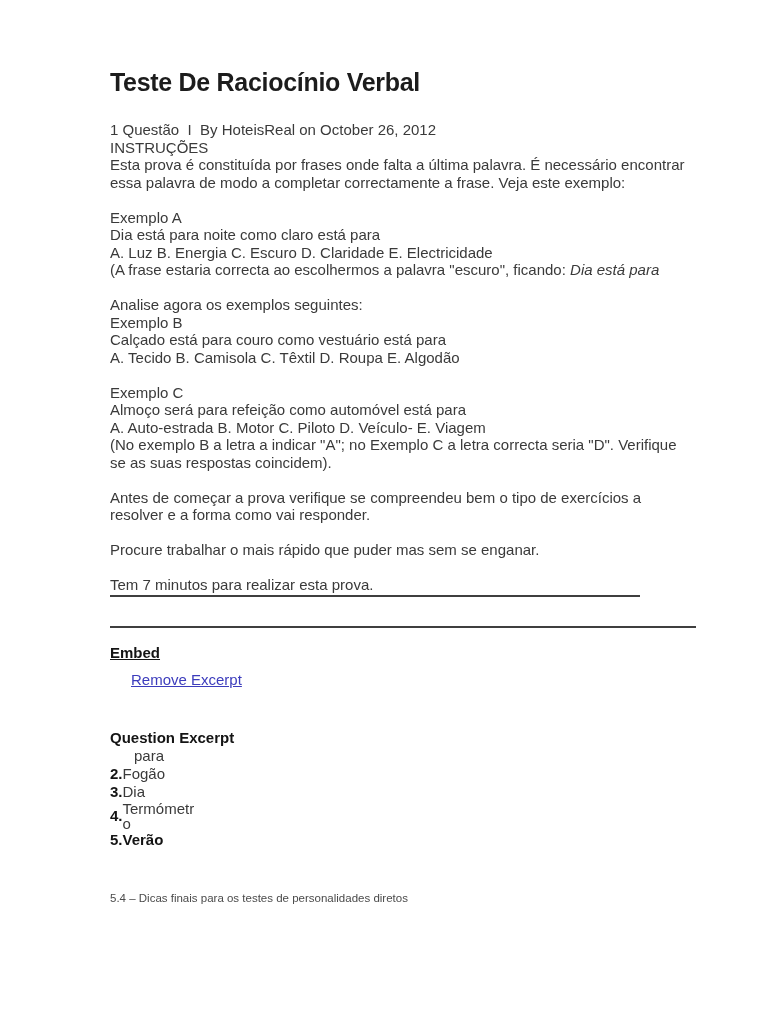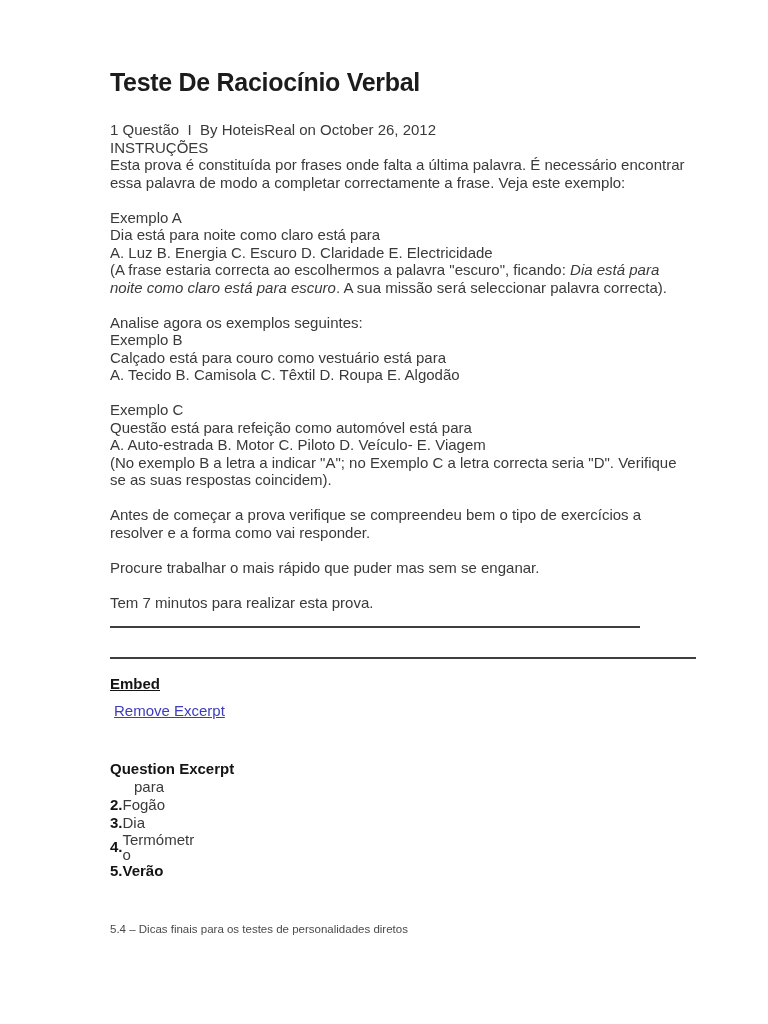--- a/index.html
+++ b/index.html
@@ -25,21 +25,21 @@
   .ln {
     font-size: 15px;
     line-height: 17.5px;
     color: #3a3a3a;
     white-space: pre;
   }
   .ln .it { font-style: italic; }
   .blank { height: 17.5px; }
   .underlined {
     border-bottom: 2px solid #3f3f3f;
-    padding-bottom: 15px;
+    padding-bottom: 1px;
   }
   .rule {
     width: 602px;
     border-top: 2px solid #3f3f3f;
     margin-top: 29px;
   }
   .embed-heading {
     margin-top: 16px;
     font-size: 15px;
     line-height: 17px;
@@ -48,21 +48,21 @@
     white-space: pre;
     text-decoration: underline;
   }
   .link-row {
     margin-top: 10px;
     padding-left: 4px;
     font-size: 15px;
     line-height: 17px;
     white-space: pre;
   }
-  .link { color: #3c3cbc; text-decoration: underline; cursor: pointer; }
+  .link { color: #3c3cbc; text-decoration: underline; cursor: pointer; margin-left: 17px; }
   .qe-heading {
     font-size: 15px;
     line-height: 18px;
     font-weight: bold;
     color: #141414;
     white-space: pre;
     margin-top: 41px;
   }
   .q-line, .ans-row {
     font-size: 15px;
@@ -95,31 +95,30 @@
   <div class="ln">1 Questão  I  By HoteisReal on October 26, 2012</div>
   <div class="ln">INSTRUÇÕES</div>
   <div class="ln">Esta prova é constituída por frases onde falta a última palavra. É necessário encontrar</div>
   <div class="ln">essa palavra de modo a completar correctamente a frase. Veja este exemplo:</div>
   <div class="blank"></div>
 
   <div class="ln">Exemplo A</div>
   <div class="ln">Dia está para noite como claro está para</div>
   <div class="ln">A. Luz B. Energia C. Escuro D. Claridade E. Electricidade</div>
   <div class="ln"><span>(A frase estaria correcta ao escolhermos a palavra "escuro", ficando: </span><span class="it">Dia está para</span></div>
-  <div class="ln"><span class="it">noite como claro está para escuro</span><span>. A sua missão será seleccionar palavra correcta).</span></div>
   <div class="blank"></div>
 
   <div class="ln">Analise agora os exemplos seguintes:</div>
   <div class="ln">Exemplo B</div>
   <div class="ln">Calçado está para couro como vestuário está para</div>
   <div class="ln">A. Tecido B. Camisola C. Têxtil D. Roupa E. Algodão</div>
   <div class="blank"></div>
 
   <div class="ln">Exemplo C</div>
-  <div class="ln">Questão está para refeição como automóvel está para</div>
+  <div class="ln">Almoço será para refeição como automóvel está para</div>
   <div class="ln">A. Auto-estrada B. Motor C. Piloto D. Veículo- E. Viagem</div>
   <div class="ln">(No exemplo B a letra a indicar "A"; no Exemplo C a letra correcta seria "D". Verifique</div>
   <div class="ln">se as suas respostas coincidem).</div>
   <div class="blank"></div>
 
   <div class="ln">Antes de começar a prova verifique se compreendeu bem o tipo de exercícios a</div>
   <div class="ln">resolver e a forma como vai responder.</div>
   <div class="blank"></div>
 
   <div class="ln">Procure trabalhar o mais rápido que puder mas sem se enganar.</div>

